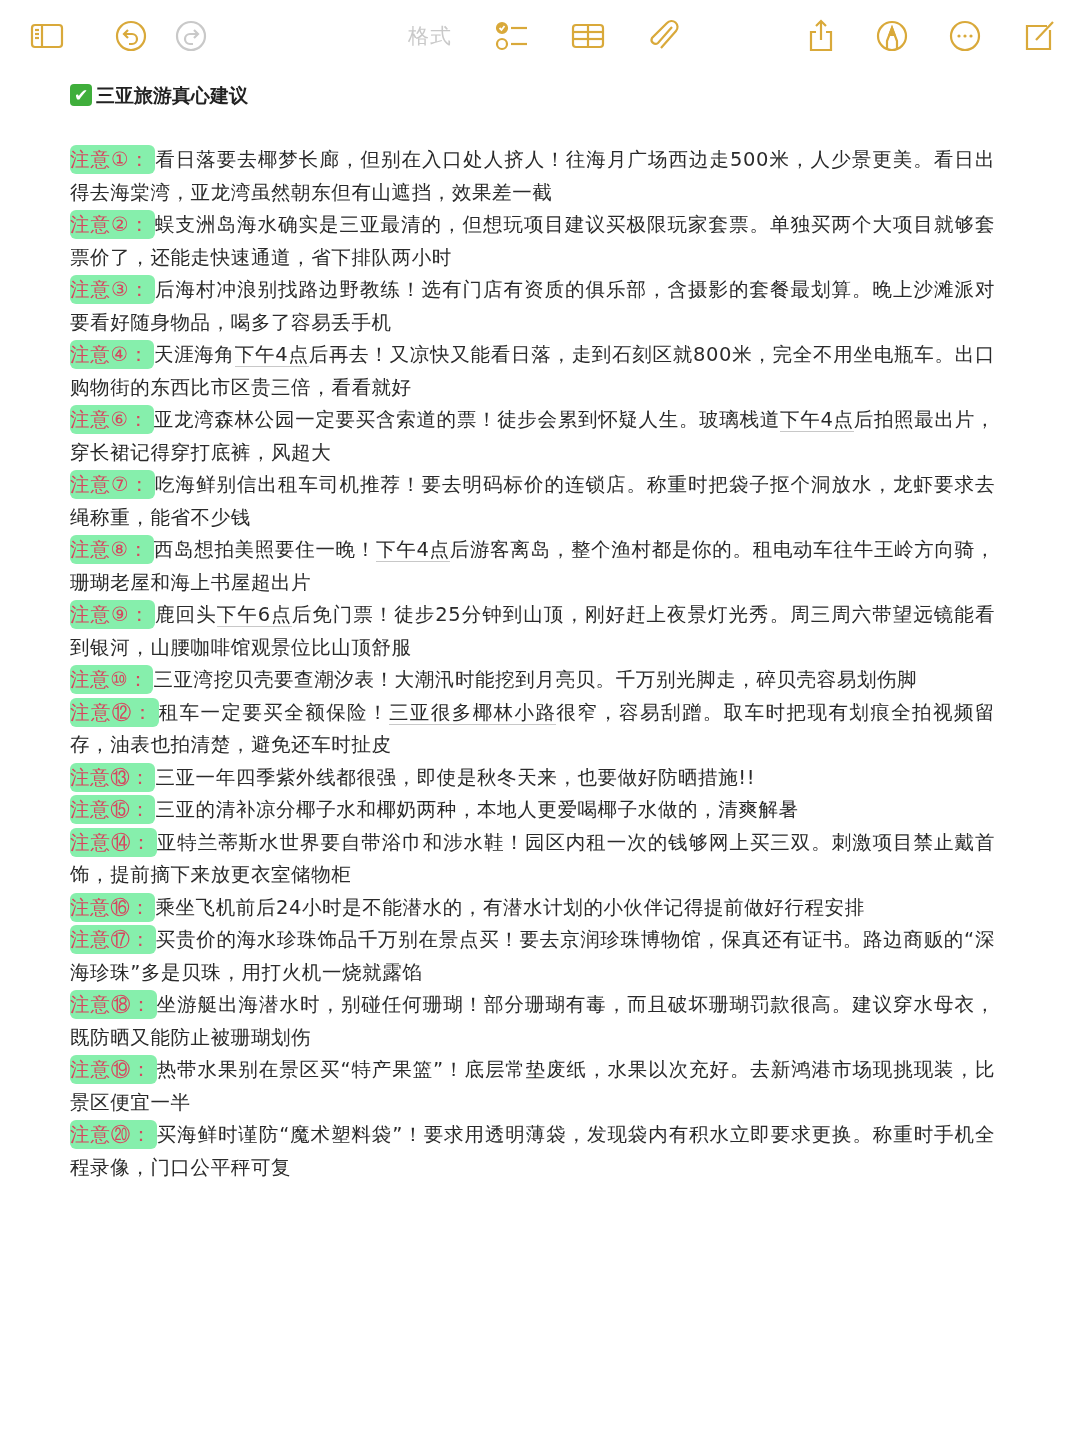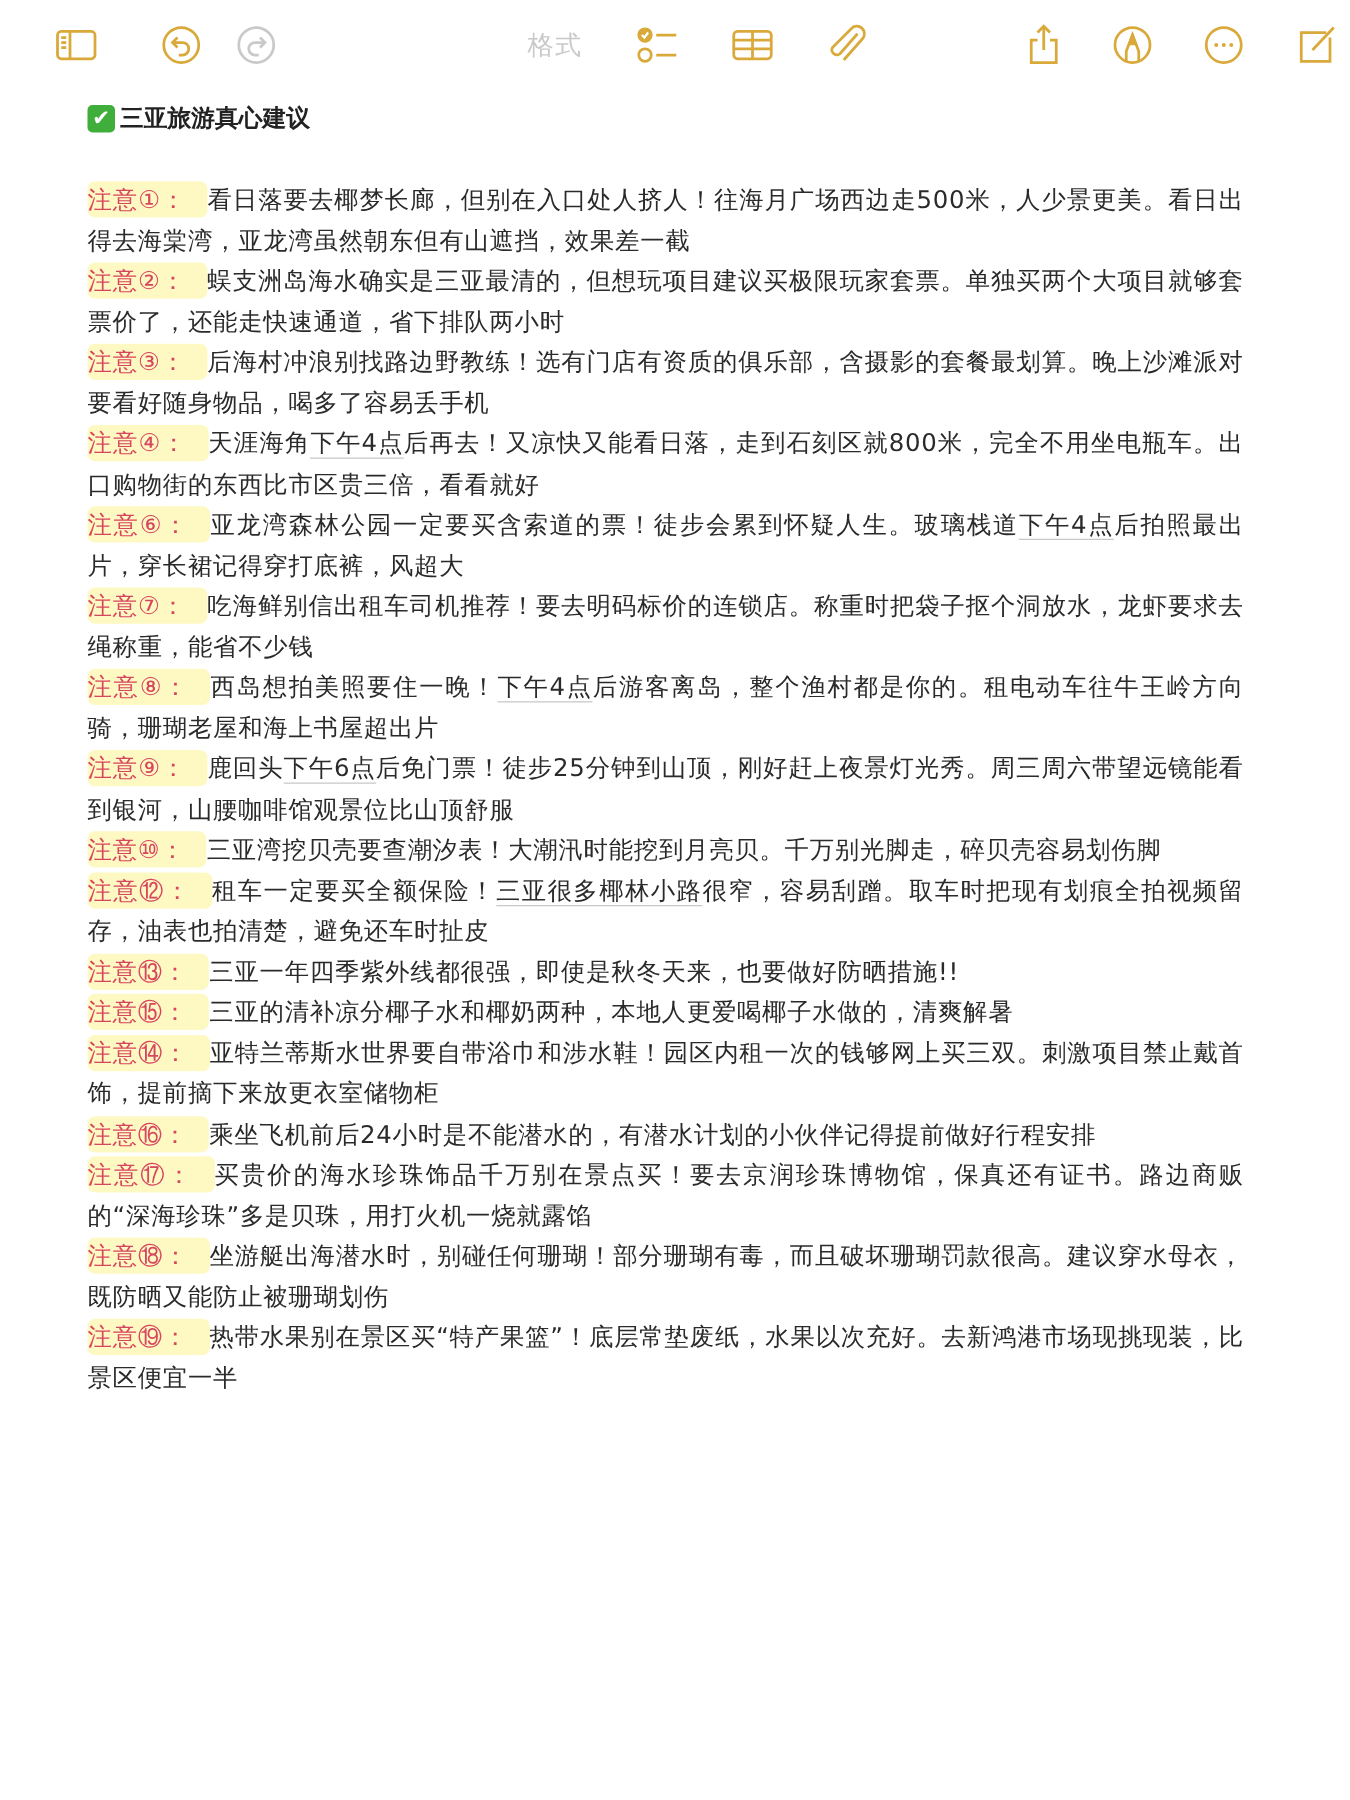--- a/index.html
+++ b/index.html
@@ -1,26 +1,26 @@
 <!DOCTYPE html>
 <html><head>
 <meta charset="utf-8">
 <style>
   html, body { margin:0; padding:0; background:#ffffff; }
   body { width:1080px; height:1440px; position:relative; overflow:hidden;
          font-family:"DejaVu Sans", "Liberation Sans", sans-serif; color:#222; }
-  .toolbar { position:absolute; top:0; left:16px; width:861px; height:72px; }
+  .toolbar { position:absolute; top:0; left:2px; width:861px; height:72px; }
   .tb-icon { position:absolute; top:18px; width:36px; height:36px; display:flex; align-items:center; justify-content:center; cursor:pointer; }
   .tb-icon svg { width:34px; height:34px; }
   .format-label { position:absolute; top:22px; left:406px; font-size:21px; color:#c9c9c9; letter-spacing:1px; cursor:pointer; }
   .note { position:absolute; top:78px; left:70px; width:925px; }
   .title { font-size:19px; font-weight:bold; color:#222; height:34px; line-height:34px; display:flex; align-items:center; margin-bottom:32px; }
   .title .check { display:inline-block; width:22px; height:22px; background:#3fae3b; border-radius:4px; color:#fff; font-size:17px; line-height:22px; text-align:center; margin-right:4px; }
   .tip { font-size:19.5px; line-height:32.5px; color:#2a2a2a; letter-spacing:0.6px; text-align:justify; }
-  .tip .label { background:#fef9c3; color:#d7465f; border-radius:6px; padding:3px 17px 3px 0; }
+  .tip .label { background:#86efac; color:#d7465f; border-radius:6px; padding:3px 5px 3px 0; }
   .tip .ul { border-bottom:1.5px solid #c8c8c8; }
 </style>
 </head>
 <body>
 
 <div class="toolbar">
   <div class="tb-icon" style="left:27px">
     <svg viewBox="0 0 34 34" fill="none" stroke="#D9A93A" stroke-width="2.2">
         <rect x="2" y="6" width="30" height="22" rx="3"></rect>
         <line x1="12" y1="6" x2="12" y2="28"></line>
@@ -112,14 +112,15 @@
       <div class="tip"><span class="label">注意⑨：</span><span>鹿回头</span><span class="ul">下午6点</span><span>后免门票！徒步25分钟到山顶，刚好赶上夜景灯光秀。周三周六带望远镜能看到银河，山腰咖啡馆观景位比山顶舒服</span></div>
       <div class="tip"><span class="label">注意⑩：</span><span>三亚湾挖贝壳要查潮汐表！大潮汛时能挖到月亮贝。千万别光脚走，碎贝壳容易划伤脚</span></div>
       <div class="tip"><span class="label">注意⑫：</span><span>租车一定要买全额保险！</span><span class="ul">三亚很多椰林小路</span><span>很窄，容易刮蹭。取车时把现有划痕全拍视频留存，油表也拍清楚，避免还车时扯皮</span></div>
       <div class="tip"><span class="label">注意⑬：</span><span>三亚一年四季紫外线都很强，即使是秋冬天来，也要做好防晒措施!!</span></div>
       <div class="tip"><span class="label">注意⑮：</span><span>三亚的清补凉分椰子水和椰奶两种，本地人更爱喝椰子水做的，清爽解暑</span></div>
       <div class="tip"><span class="label">注意⑭：</span><span>亚特兰蒂斯水世界要自带浴巾和涉水鞋！园区内租一次的钱够网上买三双。刺激项目禁止戴首饰，提前摘下来放更衣室储物柜</span></div>
       <div class="tip"><span class="label">注意⑯：</span><span>乘坐飞机前后24小时是不能潜水的，有潜水计划的小伙伴记得提前做好行程安排</span></div>
       <div class="tip"><span class="label">注意⑰：</span><span>买贵价的海水珍珠饰品千万别在景点买！要去京润珍珠博物馆，保真还有证书。路边商贩的“深海珍珠”多是贝珠，用打火机一烧就露馅</span></div>
       <div class="tip"><span class="label">注意⑱：</span><span>坐游艇出海潜水时，别碰任何珊瑚！部分珊瑚有毒，而且破坏珊瑚罚款很高。建议穿水母衣，既防晒又能防止被珊瑚划伤</span></div>
       <div class="tip"><span class="label">注意⑲：</span><span>热带水果别在景区买“特产果篮”！底层常垫废纸，水果以次充好。去新鸿港市场现挑现装，比景区便宜一半</span></div>
+      <div class="tip"><span class="label">注意⑳：</span><span>买海鲜时谨防“魔术塑料袋”！要求用透明薄袋，发现袋内有积水立即要求更换。称重时手机全程录像，门口公平秤可复</span></div>
     </div>
 </div>
 
 </body></html>

